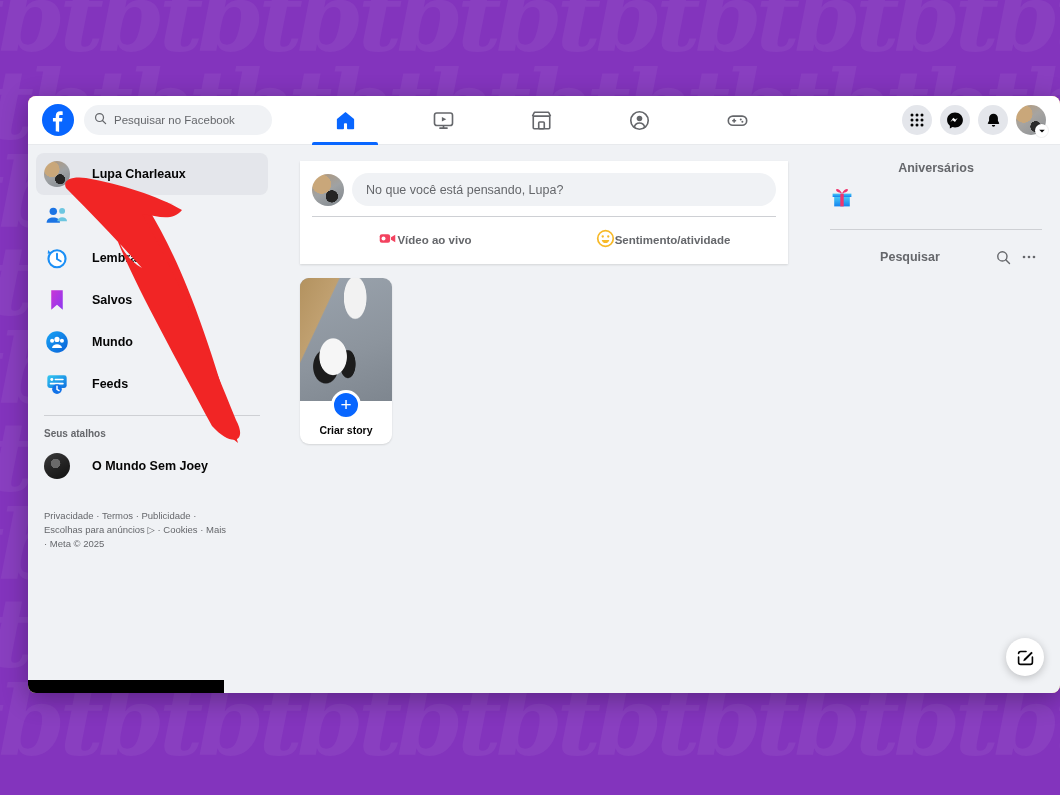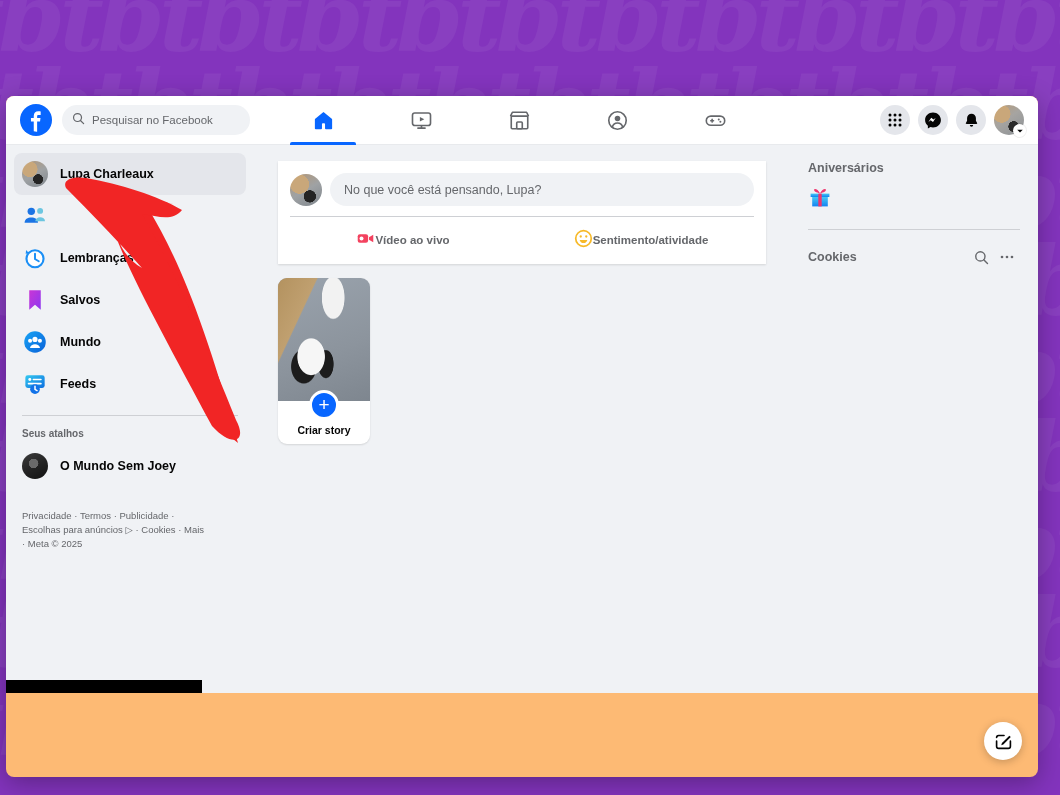--- a/index.html
+++ b/index.html
@@ -29,22 +29,22 @@
     font-size: 96px;
     letter-spacing: -6px;
     color: rgba(255,255,255,0.055);
     line-height: 1;
     user-select: none;
   }
 
   
   #window {
     position: absolute;
-    left: 6px; top: 96px;
-    width: 1032px; height: 681px;
+    left: 28px; top: 96px;
+    width: 1032px; height: 597px;
     background: #fdba74;
     border-radius: 8px;
     overflow: hidden;
     box-shadow: 0 6px 26px rgba(0,0,0,0.30);
   }
 
   
   .topbar {
     position: relative;
     height: 49px;
@@ -137,21 +137,21 @@
   
   .sidebar {
     width: 248px;
     flex: none;
     padding: 8px;
     position: relative;
     overflow: hidden;
   }
   .side-item {
     display: flex; align-items: center;
-    gap: 12px;
+    gap: 22px;
     height: 42px;
     padding: 0 8px;
     border-radius: 8px;
     cursor: pointer;
   }
   .side-item.profile { background: #e4e6eb; }
   .side-item .lbl {
     font-size: 12.5px; font-weight: 600; color: #050505;
     white-space: nowrap;
   }
@@ -283,20 +283,21 @@
     position: absolute; left: 0; right: 0; bottom: 8px;
     text-align: center;
     font-size: 10.5px; font-weight: 700; color: #050505;
   }
 
   
   .rightbar {
     width: 248px;
     flex: none;
     padding: 16px 18px 0 18px;
+    text-align: center;
   }
   .rb-title {
     font-size: 12.5px; font-weight: 600; color: #65676b;
     margin-bottom: 10px;
   }
   .gift { width: 24px; height: 24px; display: block; }
   .rb-divider { height: 1px; background: #ced0d4; margin: 20px 0 14px 0; }
   .rb-head-row { display: flex; align-items: center; }
   .rb-head-row .rb-title { flex: 1; margin-bottom: 0; }
   .rb-iconbtn {
@@ -601,21 +602,21 @@
         <rect x="2.6" y="8.6" width="18.8" height="3.4" fill="url(#gGift)"></rect>
         <rect x="4.2" y="12" width="15.6" height="9.4" fill="url(#gGift)"></rect>
         <rect x="10.3" y="8.6" width="3.4" height="12.8" fill="#f0356e"></rect>
         <path d="M12 8.2C10.2 4.9 7 3.2 6.2 4.6c-.8 1.4 2 3.3 5.8 3.6z" fill="#f0356e"></path>
         <path d="M12 8.2c1.8-3.3 5-5 5.8-3.6.8 1.4-2 3.3-5.8 3.6z" fill="#f0356e"></path>
       </svg>
 
       <div class="rb-divider"></div>
 
       <div class="rb-head-row">
-        <span class="rb-title">Cookies</span>
+        <span class="rb-title">Pesquisar</span>
         <span class="rb-iconbtn">
           <svg width="15" height="15" viewBox="0 0 16 16" aria-hidden="true">
             <circle cx="6.8" cy="6.8" r="4.9" fill="none" stroke="#65676b" stroke-width="1.5"></circle>
             <line x1="10.4" y1="10.4" x2="14.4" y2="14.4" stroke="#65676b" stroke-width="1.5" stroke-linecap="round"></line>
           </svg>
         </span>
         <span class="rb-iconbtn">
           <svg width="16" height="16" viewBox="0 0 18 18" aria-hidden="true">
             <g fill="#65676b">
               <circle cx="3.4" cy="9" r="1.5"></circle>

